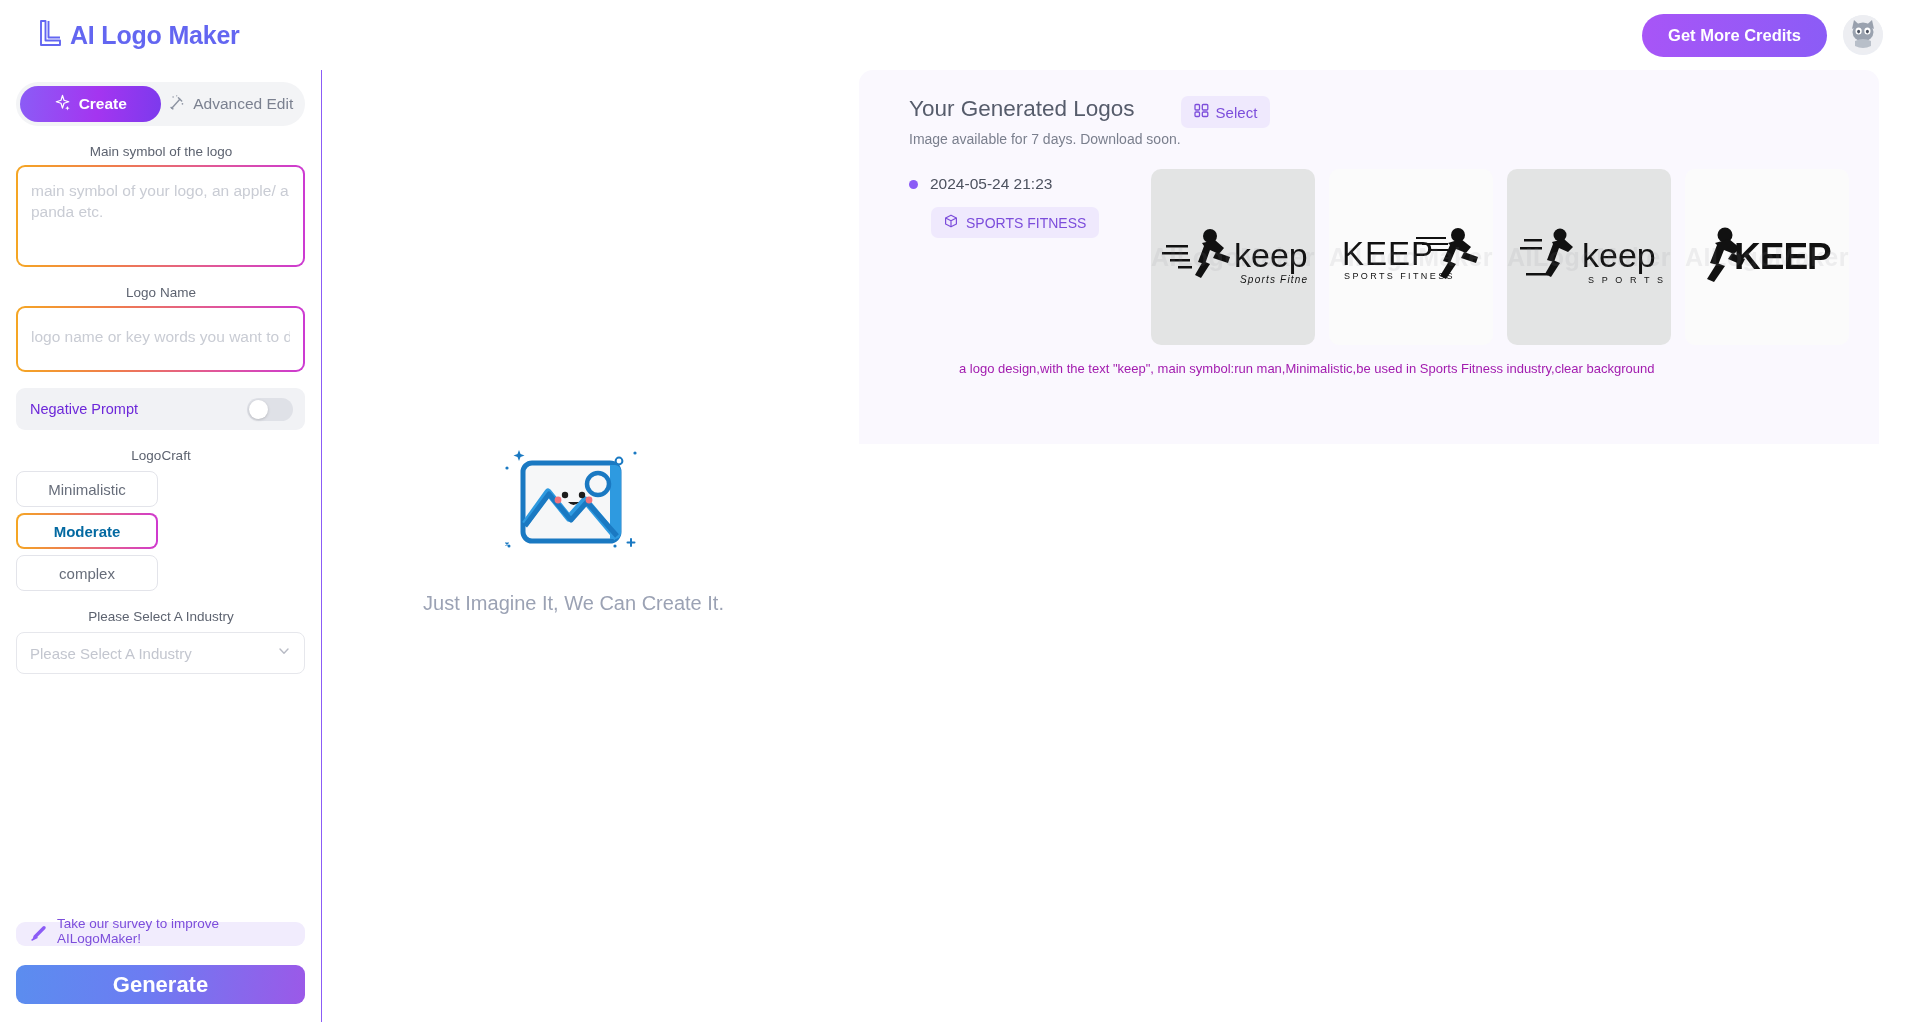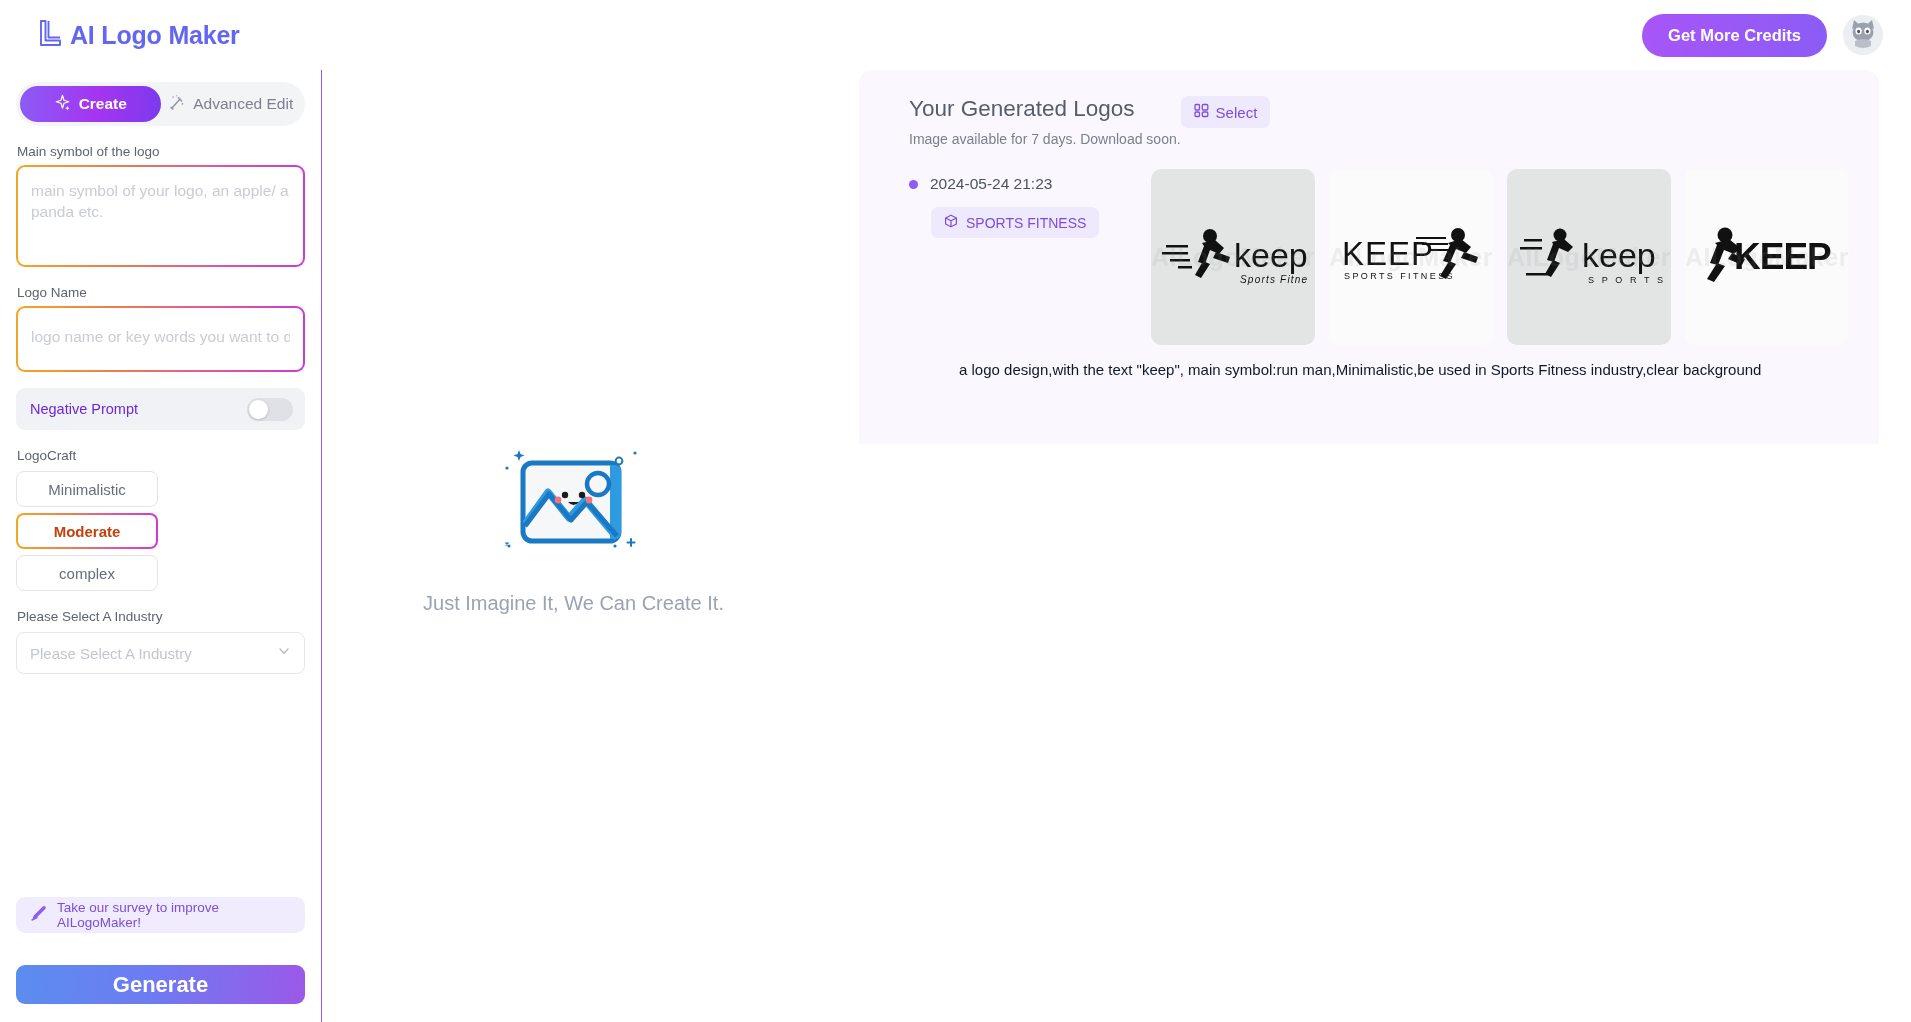--- a/index.html
+++ b/index.html
@@ -58,21 +58,21 @@
     display: flex; align-items: center; justify-content: center; gap: 8px;
     font-size: 15.5px; cursor: pointer; border: none; background: transparent;
     color: #7b8190; font-weight: normal;
     font-family: "Liberation Sans", sans-serif;
   }
   .tab.active {
     background: linear-gradient(95deg, #8b5cf6 0%, #a435f0 55%, #7c3aed 100%);
     color: #ffffff; font-weight: bold;
   }
   .field-label {
-    font-size: 13.5px; color: #5d6370; margin: 18px 0 6px 1px;
+    font-size: 13.5px; color: #5d6370; margin: 18px 0 6px 1px; text-align: center;
   }
   .grad-box {
     border-radius: 9px; padding: 2px;
     background: linear-gradient(90deg, #f5a623 0%, #ef7b4e 35%, #e0559c 70%, #cc3ad2 100%);
   }
   .grad-box > .inner {
     background: #fff; border-radius: 7px; width: 100%; height: 100%;
   }
   textarea.ta, input.ti {
     width: 100%; border: none; outline: none; resize: none;
@@ -108,35 +108,35 @@
     font-size: 15px; color: #676d7a; cursor: pointer;
     display: flex; align-items: center; justify-content: center;
     font-family: "Liberation Sans", sans-serif;
   }
   .craft-wrap-sel {
     width: 142px; height: 36px; border-radius: 8px; padding: 2px;
     background: linear-gradient(90deg, #f5a623 0%, #ec7e52 38%, #e1559b 72%, #cf39cf 100%);
   }
   .craft-wrap-sel .craft-btn {
     width: 100%; height: 100%; border: none; border-radius: 6px;
-    color: #c2410c; font-weight: bold;
+    color: #0369a1; font-weight: bold;
   }
 
   .select-box {
     margin-top: 2px; height: 42px; border: 1px solid #e6e7ec; border-radius: 8px;
     display: flex; align-items: center; justify-content: space-between;
     padding: 0 13px; cursor: pointer; background: #fff;
   }
   .select-box .ph { font-size: 15px; color: #c3c6cf; }
 
   .sidebar-spacer { flex: 1; }
   .survey {
-    background: #f1ecfd; border-radius: 9px; height: 36px;
-    display: flex; align-items: center; gap: 9px; padding: 0 14px;
-    margin-bottom: 32px; cursor: pointer;
+    background: #f1ecfd; border-radius: 9px; height: 24px;
+    display: flex; align-items: flex-end; gap: 9px; padding: 0 14px;
+    margin-bottom: 19px; cursor: pointer;
   }
   .survey span.t { font-size: 13.5px; color: #7c4ddb; }
   .generate-btn {
     height: 39px; margin-bottom: 18px; border: none; border-radius: 9px;
     background: linear-gradient(95deg, #5b8def 0%, #6c7cf2 45%, #9b59e8 100%);
     color: #fff; font-size: 22px; font-weight: bold; cursor: pointer;
     font-family: "Liberation Sans", sans-serif;
   }
 
   
@@ -182,21 +182,21 @@
     position: relative; overflow: hidden; cursor: pointer;
   }
   .thumb.gray { background: #e3e4e4; }
   .thumb.light { background: #fbfbfb; }
   .thumb .wm {
     position: absolute; width: 100%; text-align: center;
     font-size: 25px; font-weight: bold; color: rgba(140,140,150,0.12);
     letter-spacing: 0.5px; pointer-events: none;
   }
   .prompt-caption {
-    margin: 16px 0 0 50px; font-size: 15px; color: #0f172a;
+    margin: 16px 0 0 50px; font-size: 13px; color: #a21caf;
   }
 </style>
 </head>
 <body>
 
 <div class="app">
 
   <div class="header">
     <div class="brand">
       <span class="brand-mark">

